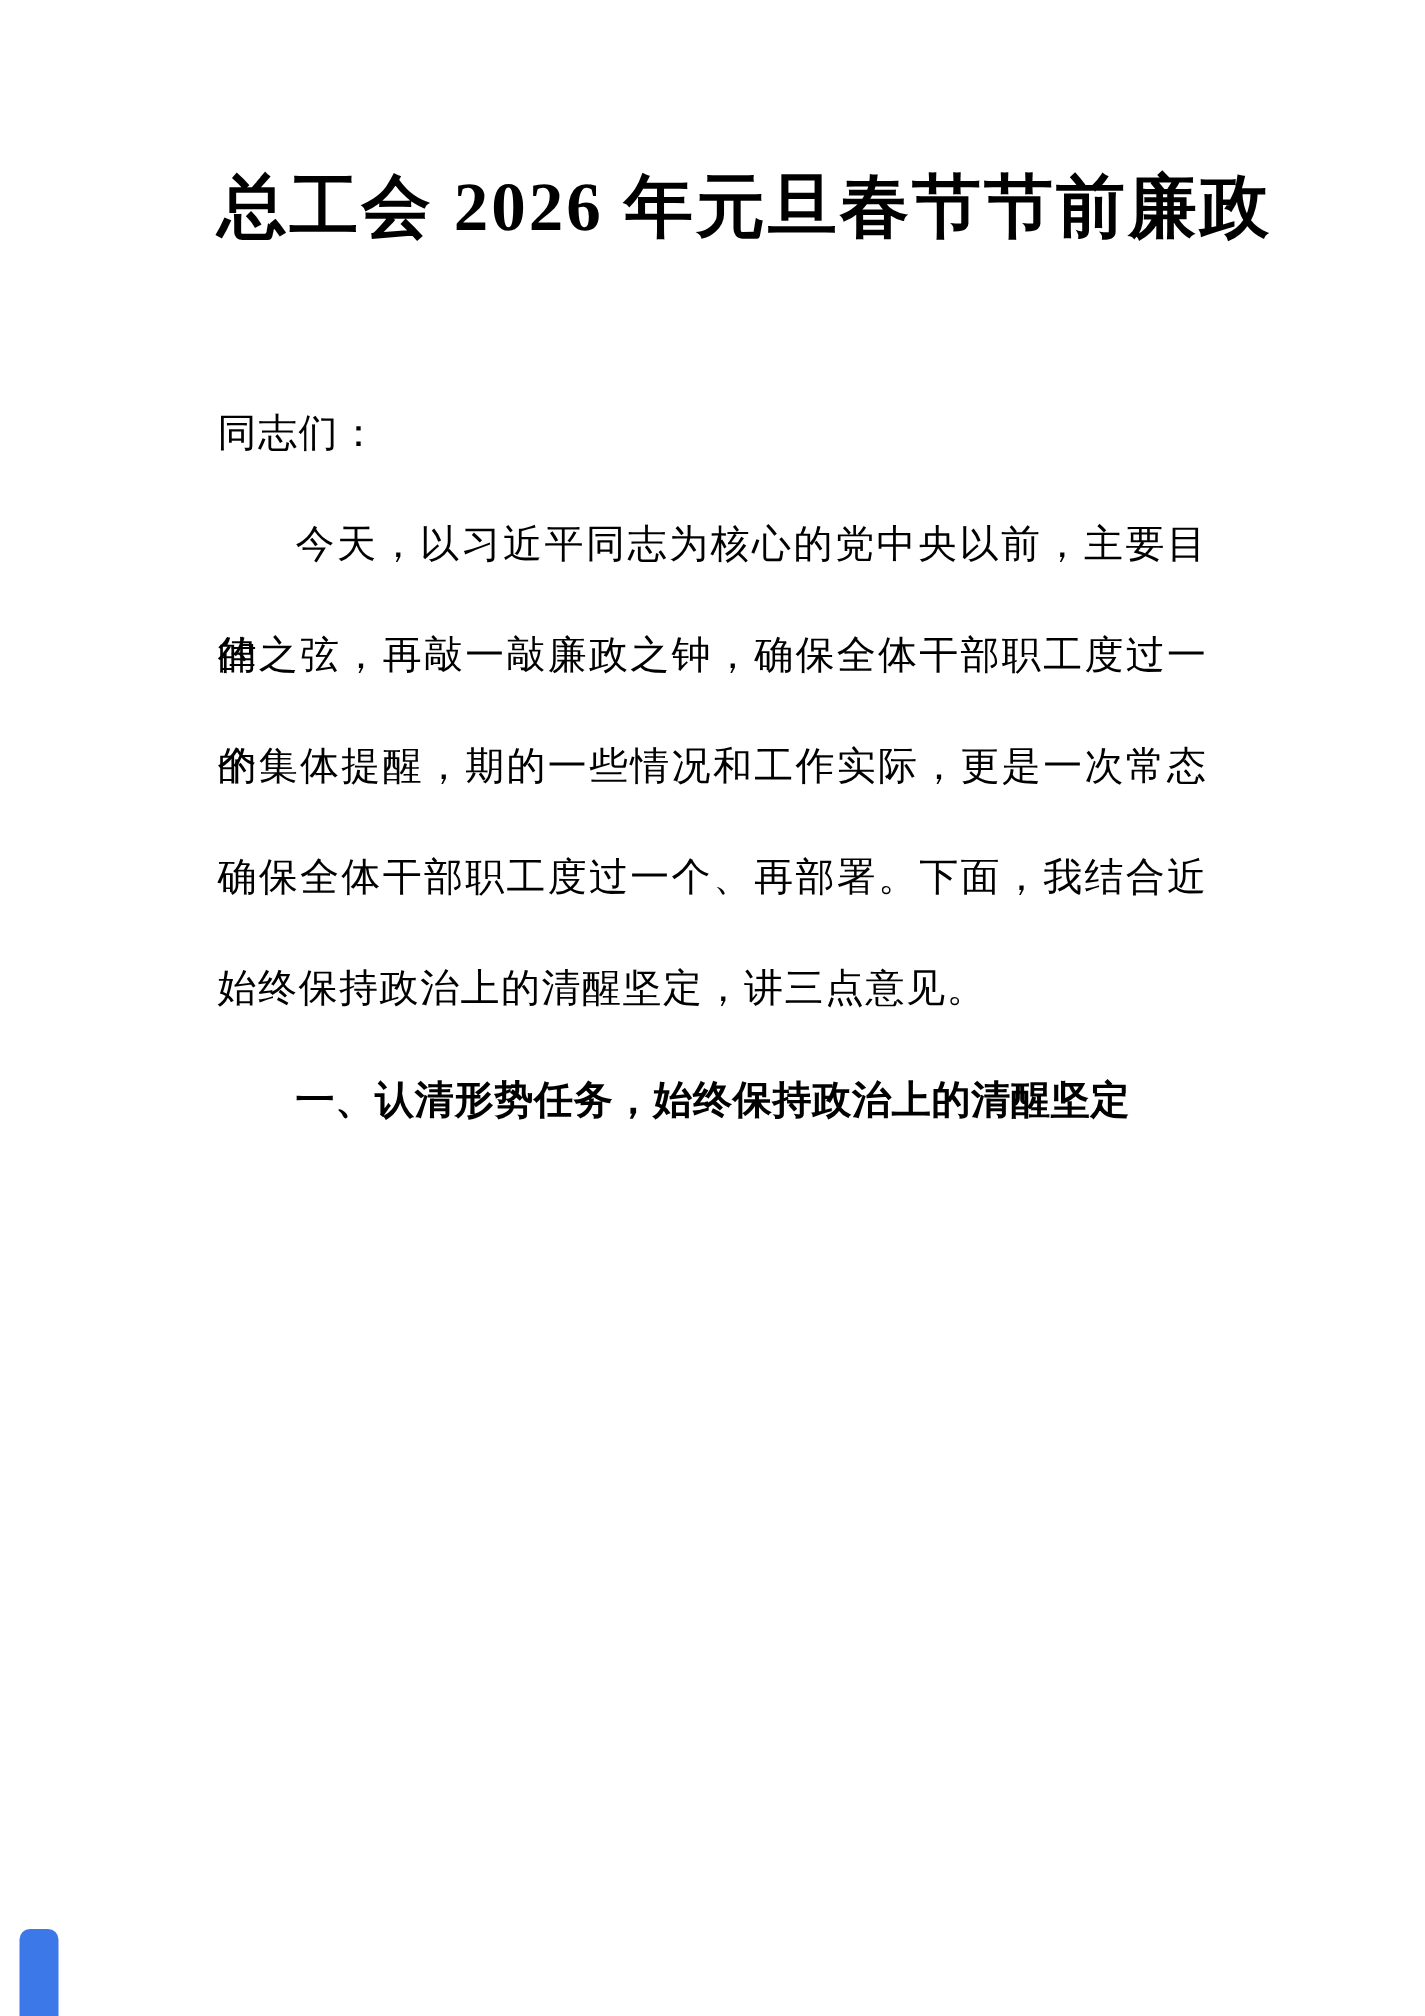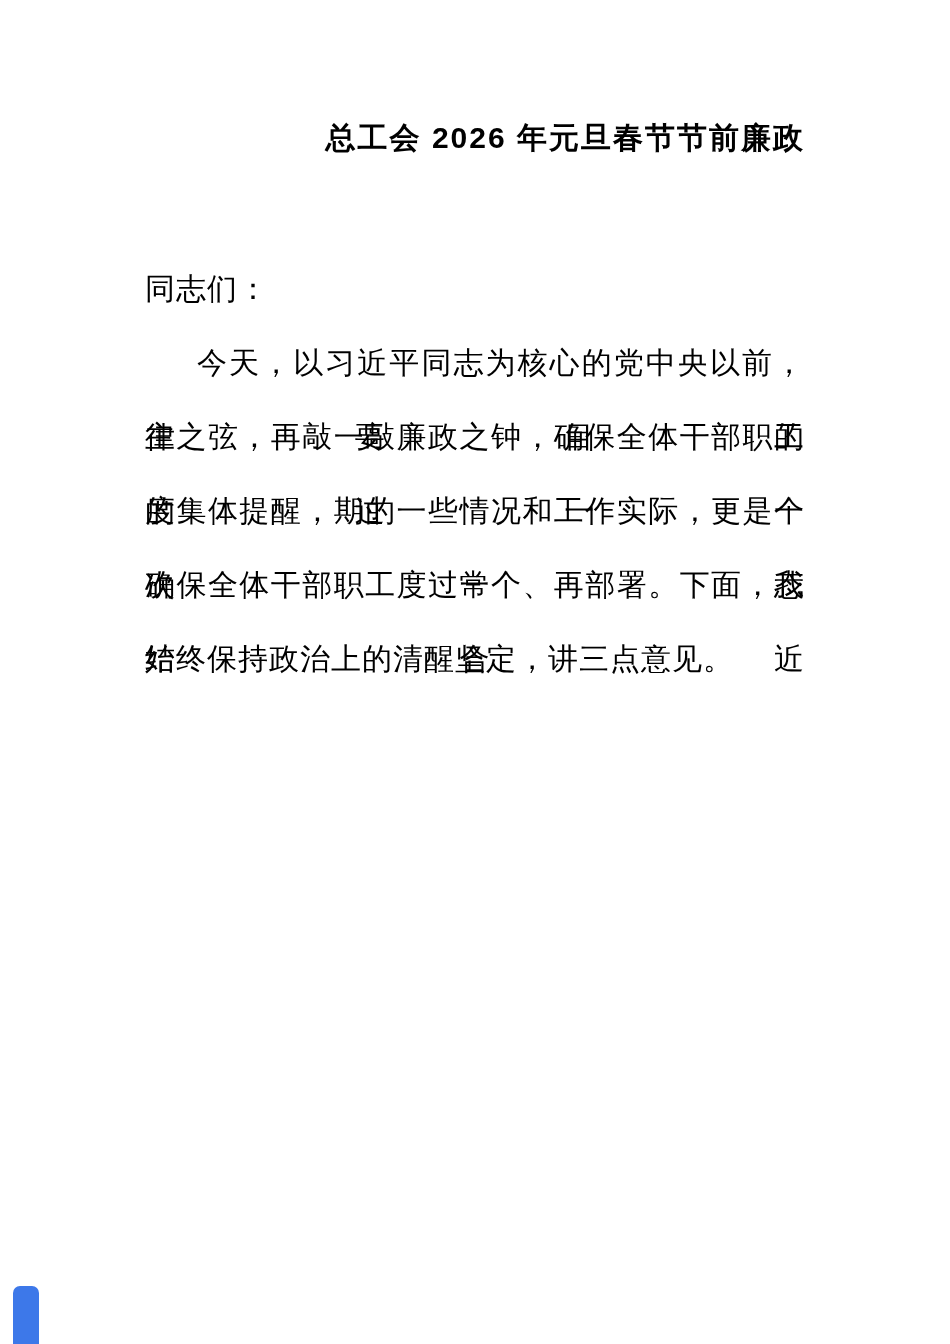--- a/index.html
+++ b/index.html
@@ -18,37 +18,37 @@
   .doc {
     position: absolute;
     left: 145px;
     top: 0;
     width: 660px;
   }
   .title-block {
     margin-top: 116px;
   }
   .title-line {
-    font-family: Liberation Sans, sans-serif;
+    font-family: Liberation Serif, serif;
     font-weight: bold;
-    font-size: 30px;
+    font-size: 46px;
     line-height: 44px;
-    text-align: right;
+    text-align: center;
     letter-spacing: 2px;
     white-space: nowrap;
   }
   .title-line + .title-line {
     margin-top: 102px;
   }
   .body-block {
     margin-top: 92px;
   }
   .body-line {
     font-family: "Liberation Serif", "DejaVu Serif", serif;
-    font-size: 30px;
+    font-size: 26px;
     line-height: 74px;
     height: 74px;
     letter-spacing: 1px;
     white-space: nowrap;
     overflow: visible;
   }
   .justify {
     text-align: justify;
     text-align-last: justify;
     white-space: normal;
@@ -88,19 +88,20 @@
       <div class="body-line">同志们：</div>
 
       <div>
         <div class="body-line justify indent">今天，以习近平同志为核心的党中央以前，主要目的</div>
         <div class="body-line justify">律之弦，再敲一敲廉政之钟，确保全体干部职工度过一个</div>
         <div class="body-line justify">的集体提醒，期的一些情况和工作实际，更是一次常态</div>
         <div class="body-line justify">确保全体干部职工度过一个、再部署。下面，我结合近</div>
         <div class="body-line">始终保持政治上的清醒坚定，讲三点意见。</div>
       </div>
 
+      <div class="body-line heading indent">一、认清形势任务，始终保持政治上的清醒坚定</div>
 
     </div>
 
   </div>
 
   <div class="scroll-indicator"></div>
 </div>
 
 </body></html>

